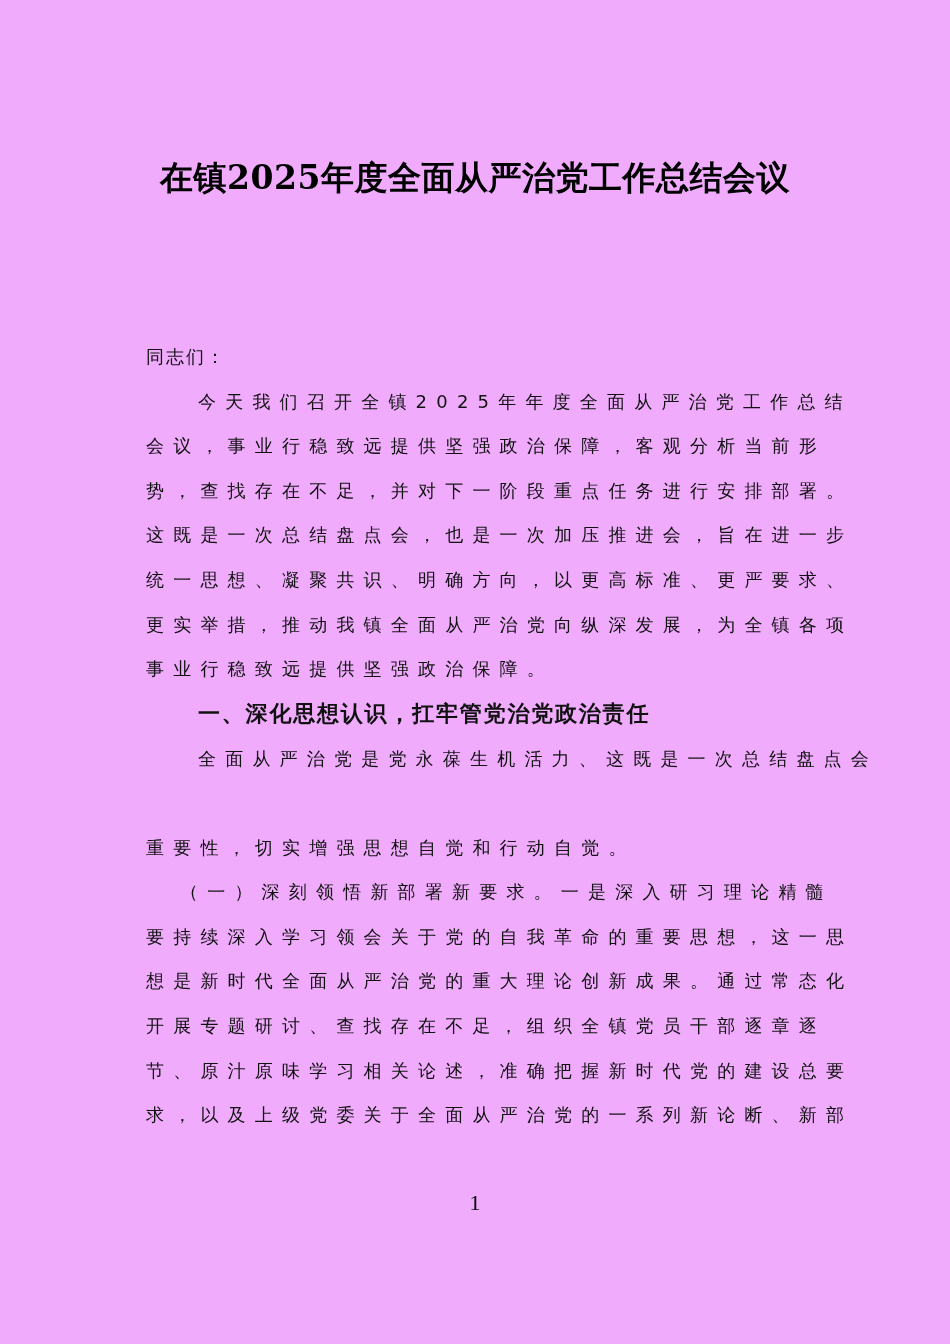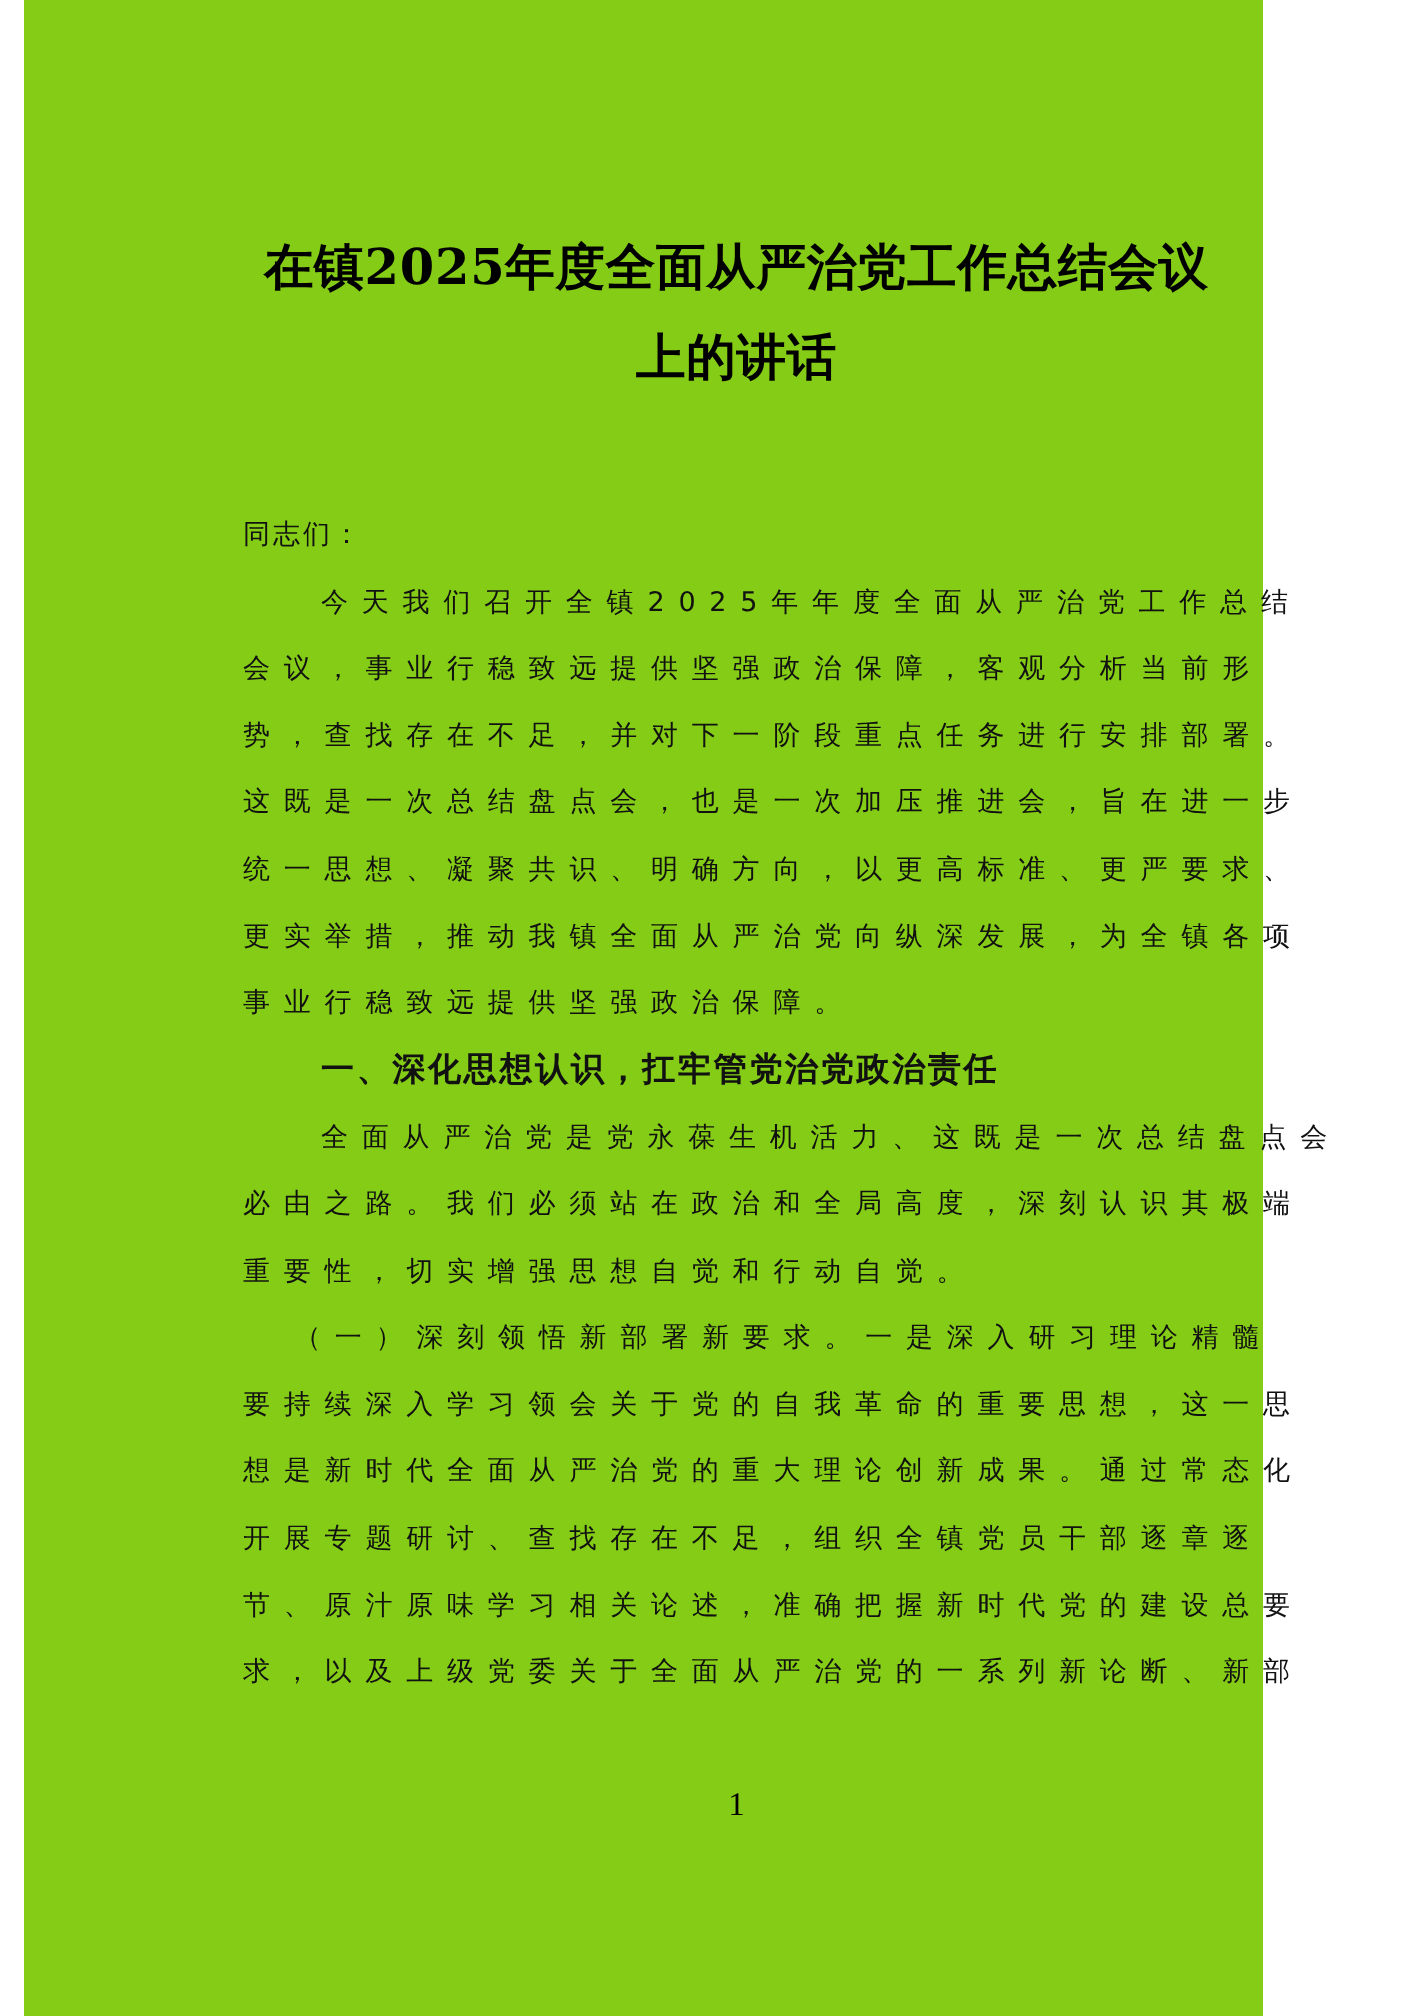--- a/index.html
+++ b/index.html
@@ -1,17 +1,17 @@
 <!DOCTYPE html>
 <html><head>
 <meta charset="utf-8">
 <style>
   html, body { margin: 0; padding: 0; background: #ffffff; }
   body { width: 950px; height: 1344px; position: relative; overflow: hidden; }
-  .page { position: absolute; left: 16px; top: 0; width: 826px; height: 1344px; background: #84cc16; }
+  .page { position: absolute; left: 0; top: 0; width: 950px; height: 1344px; background: #f0abfc; }
   .title {
     position: absolute; left: 140px; width: 670px; text-align: center;
     font-family: "DejaVu Serif", "Liberation Serif", serif;
     font-weight: bold; font-size: 33px; color: #000; letter-spacing: 0.5px;
     line-height: 40px; white-space: nowrap;
   }
   .line {
     position: absolute; left: 146px; width: 662px;
     font-family: "DejaVu Sans", "Liberation Sans", sans-serif;
     font-size: 18px; color: #111; line-height: 30px;
@@ -25,36 +25,34 @@
     position: absolute; left: 0; width: 950px; text-align: center; top: 1190px;
     font-family: "Liberation Serif", serif; font-size: 22px; color: #000;
   }
 </style>
 </head>
 <body>
 
 <div class="page">
 
   <div class="title" style="top:158px;">在镇2025年度全面从严治党工作总结会议</div>
-  <div class="title" style="top:218px;">上的讲话</div>
 
   <div class="line last" style="top:342px; letter-spacing:2px;">同志们：</div>
 
   <div class="line indent" style="top:387px;">今天我们召开全镇2025年年度全面从严治党工作总结</div>
   <div class="line" style="top:431px;">会议，事业行稳致远提供坚强政治保障，客观分析当前形</div>
   <div class="line" style="top:476px;">势，查找存在不足，并对下一阶段重点任务进行安排部署。</div>
   <div class="line" style="top:520px;">这既是一次总结盘点会，也是一次加压推进会，旨在进一步</div>
   <div class="line" style="top:565px;">统一思想、凝聚共识、明确方向，以更高标准、更严要求、</div>
   <div class="line" style="top:610px;">更实举措，推动我镇全面从严治党向纵深发展，为全镇各项</div>
   <div class="line last" style="top:654px;">事业行稳致远提供坚强政治保障。</div>
 
   <div class="line indent heading" style="top:699px;">一、深化思想认识，扛牢管党治党政治责任</div>
 
   <div class="line indent" style="top:744px;">全面从严治党是党永葆生机活力、这既是一次总结盘点会</div>
-  <div class="line" style="top:788px;">必由之路。我们必须站在政治和全局高度，深刻认识其极端</div>
   <div class="line last" style="top:833px;">重要性，切实增强思想自觉和行动自觉。</div>
 
   <div class="line" style="top:922px;">要持续深入学习领会关于党的自我革命的重要思想，这一思</div>
   <div class="line indent" style="top:877px; padding-left:34px; width:628px;">
     <span class="sub-head-lead">（一）</span><span>深刻领悟新部署新要求。一是深入研习理论精髓</span>
   </div>
   <div class="line" style="top:966px;">想是新时代全面从严治党的重大理论创新成果。通过常态化</div>
   <div class="line" style="top:1011px;">开展专题研讨、查找存在不足，组织全镇党员干部逐章逐</div>
   <div class="line" style="top:1056px;">节、原汁原味学习相关论述，准确把握新时代党的建设总要</div>
   <div class="line" style="top:1100px;">求，以及上级党委关于全面从严治党的一系列新论断、新部</div>

